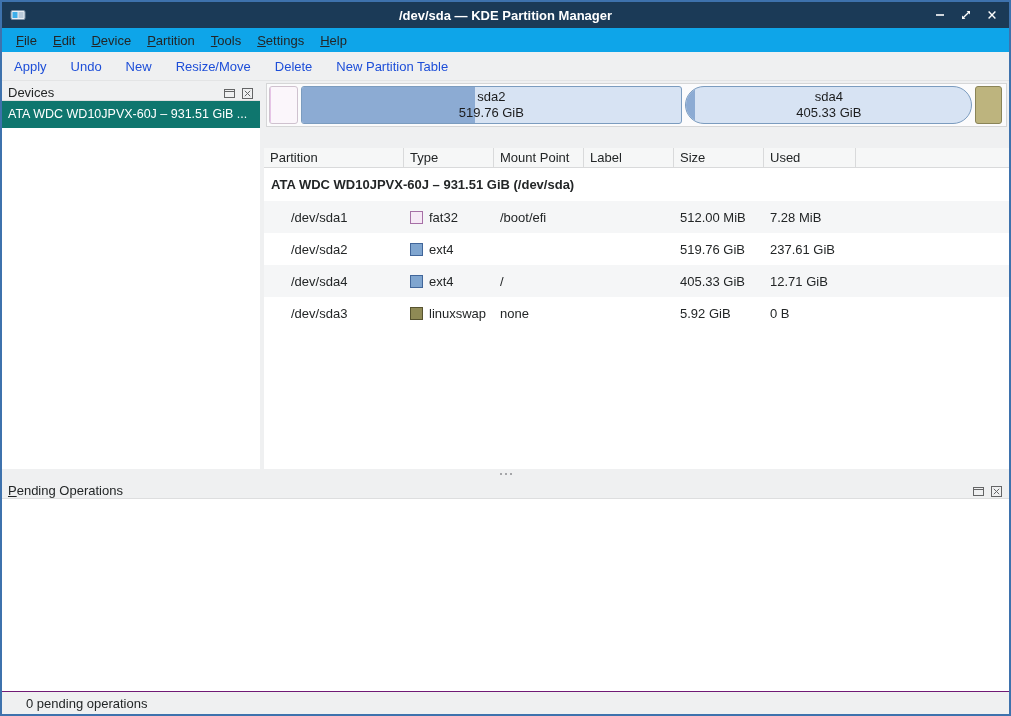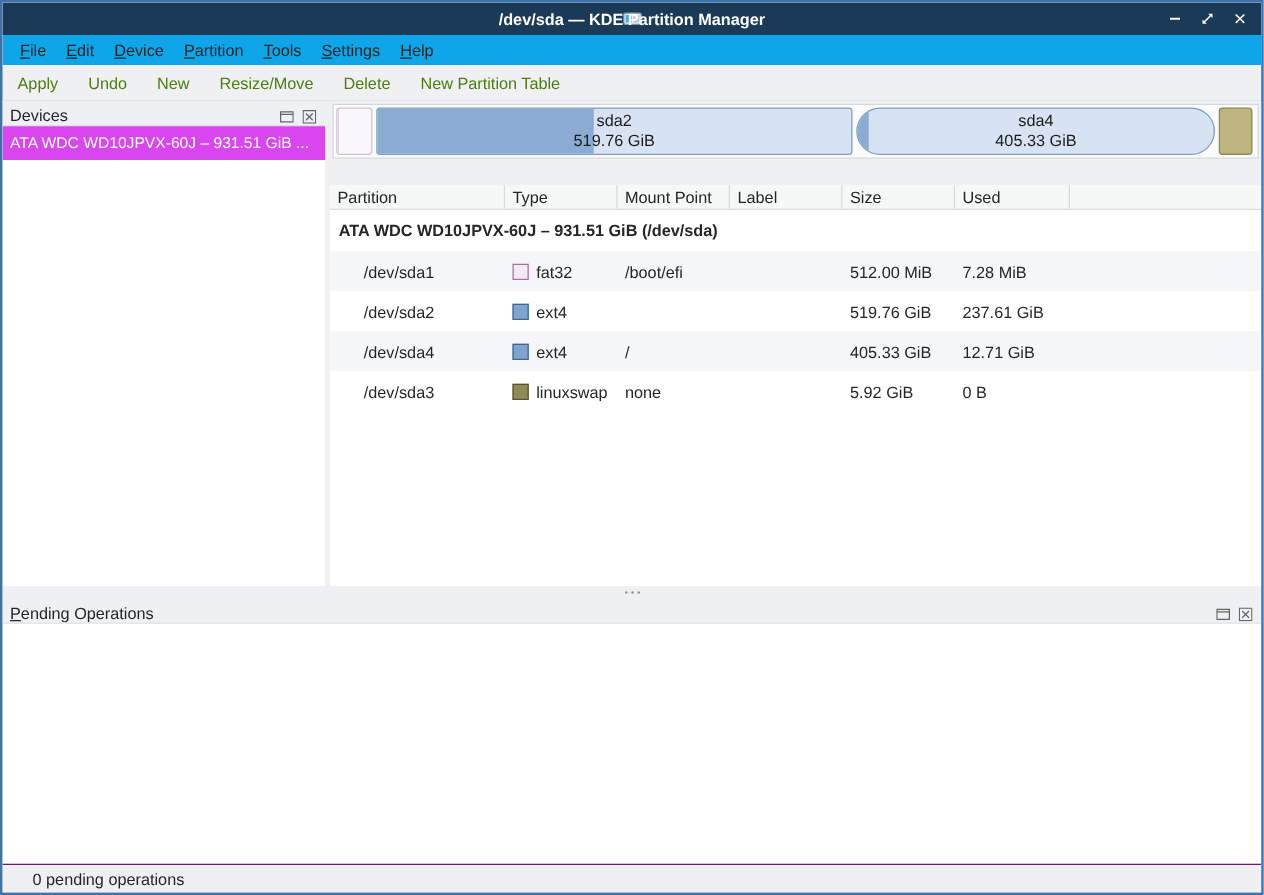--- a/index.html
+++ b/index.html
@@ -5,41 +5,41 @@
   html,body{margin:0;padding:0;background:#b9babc;}
   .window{
     width:1011px;height:716px;box-sizing:border-box;
     border:2px solid #3e72ad;
     display:flex;flex-direction:column;
     background:#eff0f1;overflow:hidden;
     font-family:"Liberation Sans",sans-serif;
     font-size:13px;color:#232627;
   }
   
-  .titlebar{flex:0 0 26px;background:#1b3a57;position:relative;display:flex;align-items:center;padding:0 8px;justify-content:center;}
+  .titlebar{flex:0 0 26px;background:#1b3a57;position:relative;display:flex;align-items:center;padding:0 8px;}
   .app-icon{width:16px;height:16px;display:inline-flex;}
   .title{position:absolute;left:110px;right:110px;text-align:center;color:#ffffff;font-weight:bold;font-size:13px;white-space:nowrap;overflow:hidden;}
   .win-controls{position:absolute;right:10px;top:0;bottom:0;display:flex;align-items:center;gap:12px;}
   .win-btn{width:14px;height:14px;display:inline-flex;align-items:center;justify-content:center;cursor:default;}
   
   .menubar{flex:0 0 24px;display:flex;align-items:center;padding:0 6px;background:#0ea5e9;}
   .menu-item{padding:3px 8px;white-space:nowrap;}
   .menu-item u{text-decoration:underline;}
   
   .toolbar{flex:0 0 28px;display:flex;align-items:center;padding:0 12px;gap:24px;border-bottom:1px solid #e3e4e5;}
-  .tool-btn{color:#4d7c0f;white-space:nowrap;}
+  .tool-btn{color:#1d4ed8;white-space:nowrap;}
   
   .main{flex:1 1 auto;display:flex;min-height:0;}
   .devices-dock{flex:0 0 258px;display:flex;flex-direction:column;min-width:0;}
   .dock-titlebar{flex:0 0 19px;display:flex;align-items:flex-end;padding:0 6px;background:#eff0f1;}
   .dock-title{flex:1 1 auto;white-space:nowrap;overflow:hidden;}
   .dock-title u{text-decoration:underline;}
   .dock-btn{width:14px;height:14px;margin-left:4px;display:inline-flex;align-items:center;justify-content:center;}
   .device-list{flex:1 1 auto;background:#ffffff;border-top:1px solid #dddedf;}
-  .device-item{display:block;line-height:27px;height:27px;padding:0 6px;background:#d946ef;color:#ffffff;font-size:12.5px;white-space:nowrap;overflow:hidden;text-overflow:ellipsis;}
+  .device-item{display:block;line-height:27px;height:27px;padding:0 6px;background:#0f766e;color:#ffffff;font-size:12.5px;white-space:nowrap;overflow:hidden;text-overflow:ellipsis;}
   .vsplit{flex:0 0 4px;background:#eff0f1;}
   .content{flex:1 1 auto;display:flex;flex-direction:column;min-width:0;background:#ffffff;}
   
   .pbar-strip{flex:0 0 67px;background:#eff0f1;padding:2px 2px 0 2px;box-sizing:border-box;}
   .pbar{height:44px;box-sizing:border-box;display:flex;gap:3px;padding:2px;background:#fbfbfc;border:1px solid #d5d6d7;}
   .pseg{position:relative;flex:0 0 auto;height:100%;box-sizing:border-box;border:1px solid;border-radius:3px;overflow:hidden;}
   .pseg .fill{position:absolute;top:0;left:0;bottom:0;}
   .plabel{position:relative;height:100%;display:flex;flex-direction:column;align-items:center;justify-content:center;line-height:16px;color:#1b1c1d;white-space:nowrap;}
   .pseg[data-fs="fat32"]{background:#fbf6fb;border-color:#cfc2cf;}
   .pseg[data-fs="fat32"] .fill{background:#e6c4e6;}

